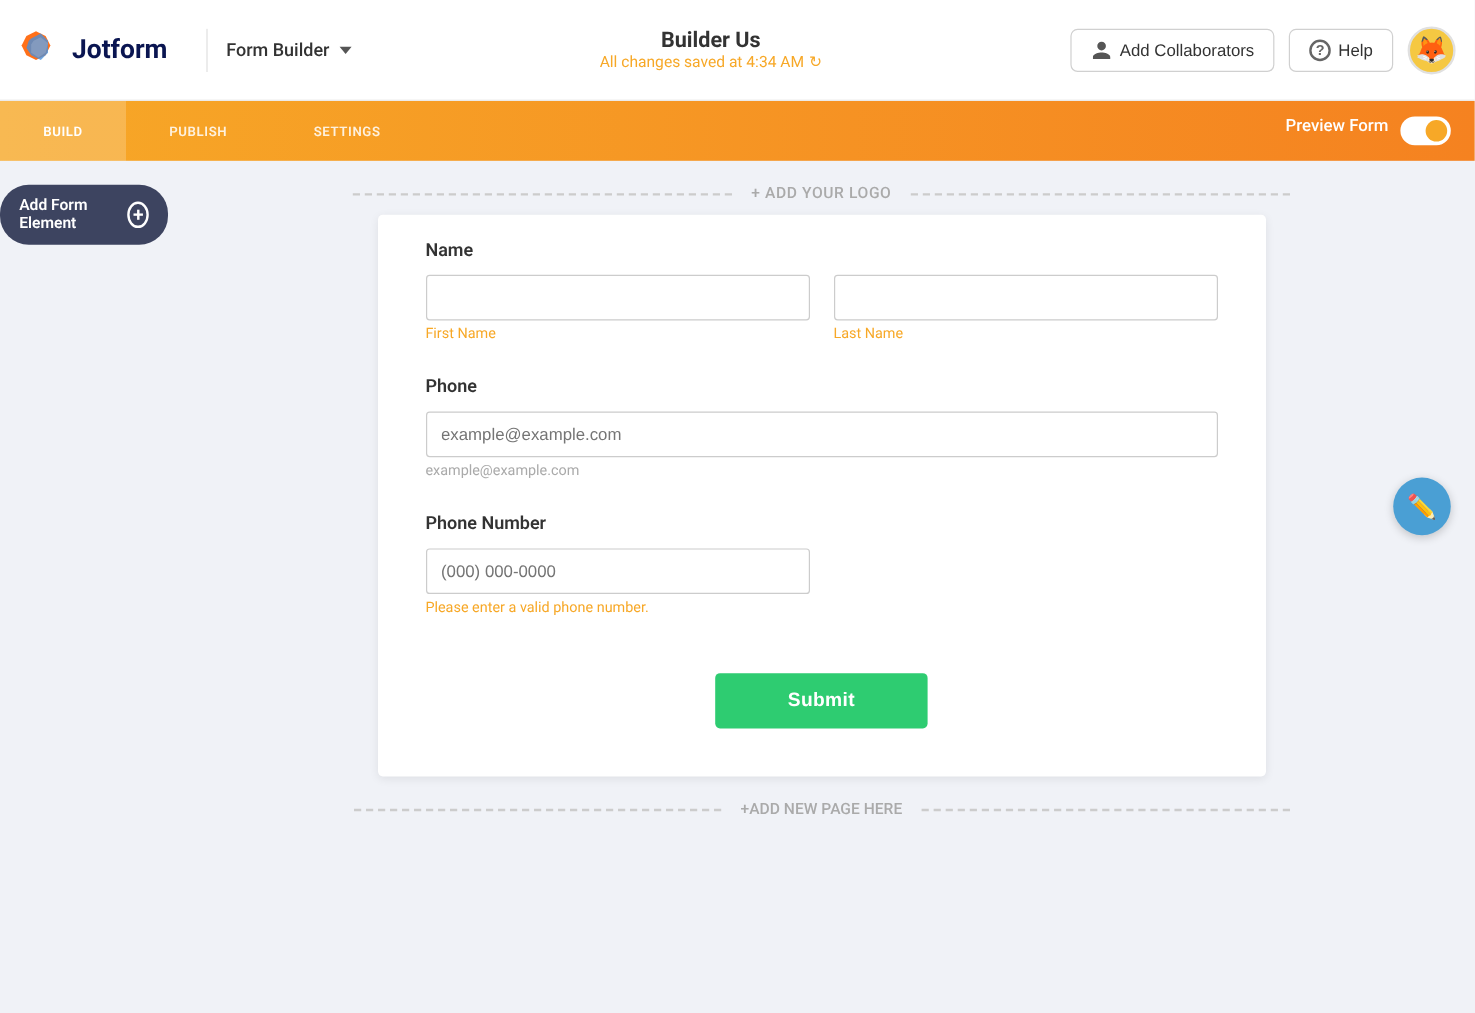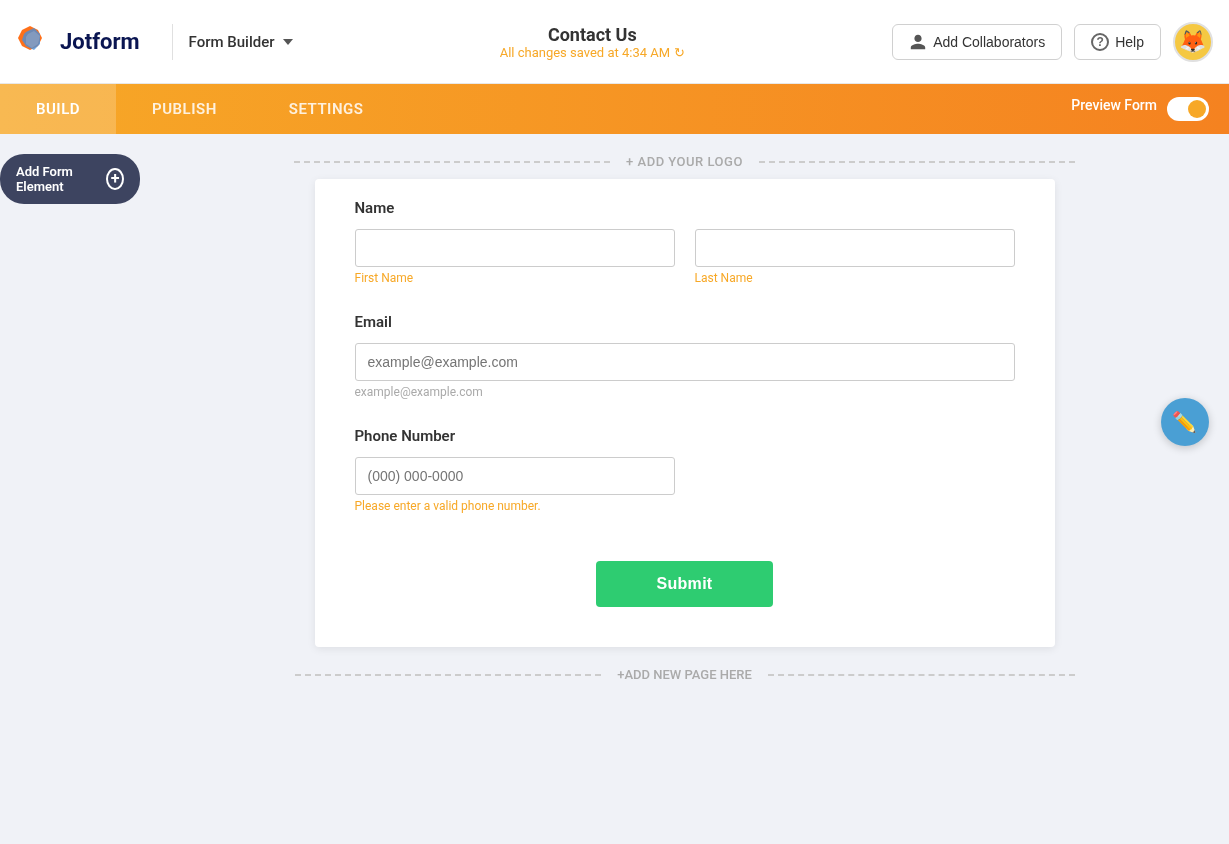--- a/index.html
+++ b/index.html
@@ -134,21 +134,21 @@
       display: flex;
       align-items: center;
       height: 50px;
       padding: 0 0;
     }
     .tab {
       padding: 4px 36px;
       height: 100%;
       display: flex;
       align-items: center;
-      font-size: 15px;
+      font-size: 11px;
       font-weight: 600;
       color: rgba(255,255,255,0.85);
       cursor: pointer;
       letter-spacing: 0.5px;
       text-transform: uppercase;
     }
     .tab.active {
       background: rgba(255,255,255,0.2);
       color: #fff;
     }
@@ -395,21 +395,21 @@
     </svg>
     <span class="logo-text">Jotform</span>
   </div>
   <div class="divider-v"></div>
   <div class="form-builder-btn">
     <span>Form Builder</span>
     <span class="chevron-down"></span>
   </div>
 
   <div class="header-center">
-    <span class="form-title">Contact Us</span>
+    <span class="form-title">Builder Us</span>
     <span class="saved-status">
       <span>All changes saved at 4:34 AM</span>
       <span class="refresh-icon">↻</span>
     </span>
   </div>
 
   <div class="header-right">
     <button class="add-collab-btn">
       <svg class="person-icon" viewBox="0 0 24 24">
         <path d="M12 12c2.7 0 4.8-2.1 4.8-4.8S14.7 2.4 12 2.4 7.2 4.5 7.2 7.2 9.3 12 12 12zm0 2.4c-3.2 0-9.6 1.6-9.6 4.8v2.4h19.2v-2.4c0-3.2-6.4-4.8-9.6-4.8z" fill="#555"></path>
@@ -475,21 +475,21 @@
             <div class="sub-label">First Name</div>
           </div>
           <div class="name-field">
             <input type="text" class="text-input" value="" style="">
             <div class="sub-label">Last Name</div>
           </div>
         </div>
       </div>
 
       <div class="form-section">
-        <div class="field-label">Email</div>
+        <div class="field-label">Phone</div>
         <input type="email" class="text-input" value="" placeholder="example@example.com" style="">
         <div class="email-hint">example@example.com</div>
       </div>
 
       <div class="form-section">
         <div class="field-label">Phone Number</div>
         <input type="tel" class="phone-input" value="" placeholder="(000) 000-0000" style="">
         <div class="phone-error">Please enter a valid phone number.</div>
       </div>
 

